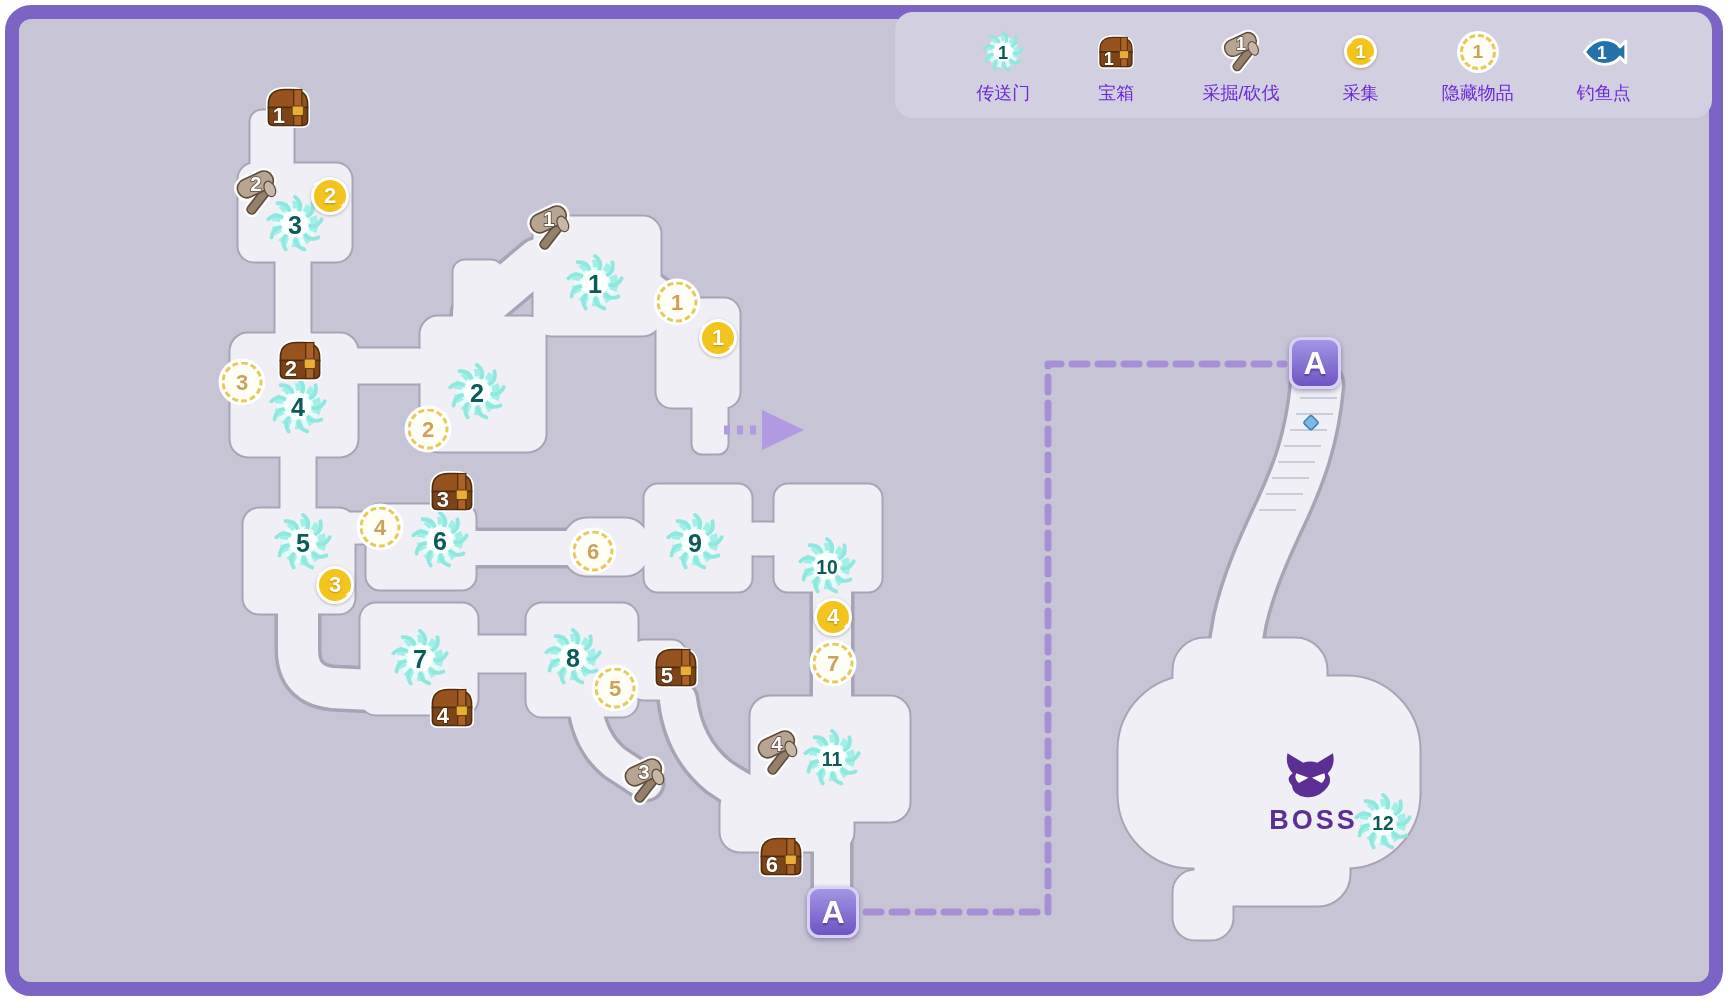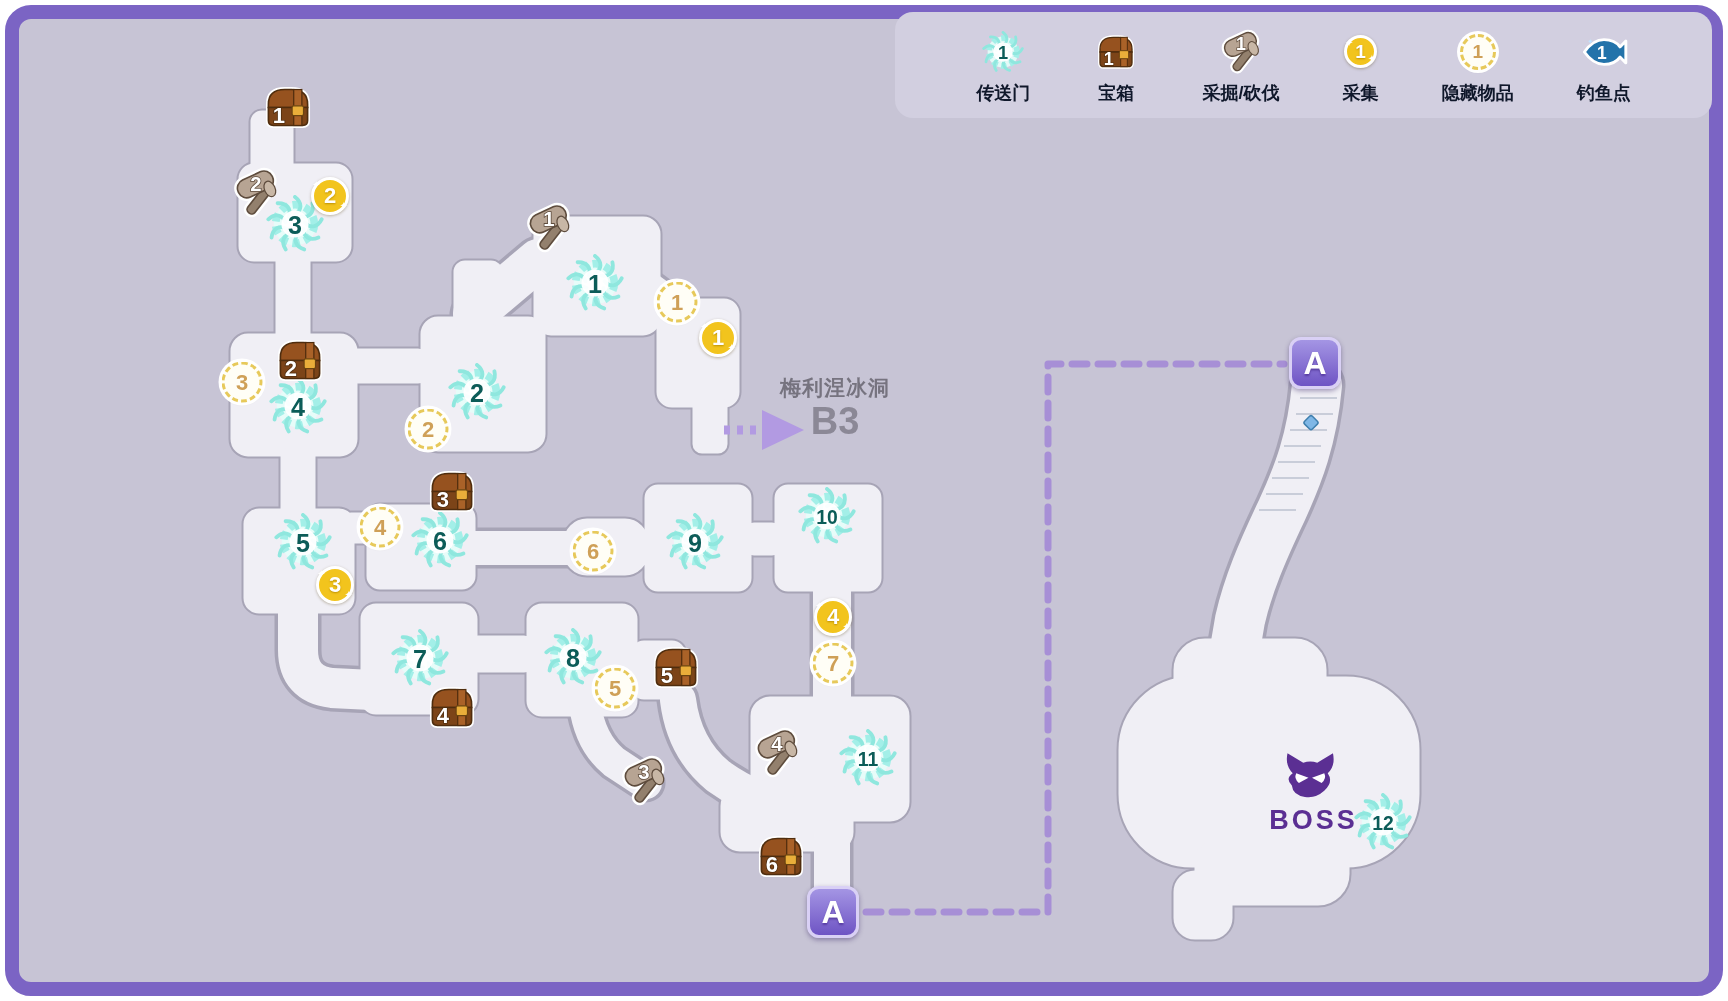--- a/index.html
+++ b/index.html
@@ -9,21 +9,21 @@
   .bg{position:absolute;left:10px;top:10px;right:10px;bottom:10px;background:#c7c4d5;border-radius:22px;}
   .frame{position:absolute;left:5px;top:5px;right:5px;bottom:5px;border:14px solid #7b64c4;border-radius:26px;z-index:40;pointer-events:none;}
   .banner{position:absolute;left:9px;top:9px;width:697px;height:72px;z-index:45;
     background:linear-gradient(180deg,#9d8de2 0%,#8673d6 55%,#7b62cf 100%);
     border-radius:18px 0 26px 0;display:flex;align-items:center;justify-content:center;}
   .banner span{color:#fff;font-size:36px;font-weight:bold;letter-spacing:3px;text-shadow:0 2px 3px rgba(70,40,140,.45);}
   .legend{position:absolute;left:895px;top:12px;width:817px;height:106px;z-index:45;
     background:#d2cfe0;border-radius:18px;display:flex;align-items:center;justify-content:space-evenly;padding:0 18px;}
   .lg-item{display:flex;flex-direction:column;align-items:center;gap:3px;}
   .lg-icon{height:52px;display:flex;align-items:center;justify-content:center;}
-  .lg-label{font-size:18px;font-weight:bold;color:#0f172a;white-space:nowrap;}
+  .lg-label{font-size:18px;font-weight:normal;color:#6d28d9;white-space:nowrap;}
   svg.map{position:absolute;left:0;top:0;z-index:10;}
   #markers{position:absolute;left:0;top:0;width:1728px;height:1001px;z-index:20;}
   .mk{position:absolute;transform:translate(-50%,-50%);display:flex;align-items:center;justify-content:center;}
   .mk svg,.lg-icon svg{display:block;}
   svg text{font-family:"Liberation Sans","DejaVu Sans",sans-serif;paint-order:stroke;}
   .portal{width:58px;height:58px;}
   .chest{width:56px;height:50px;}
   .hammer{width:52px;height:52px;}
   .collect{width:38px;height:38px;border-radius:50%;background:#f2c41d;border:3px solid #ffffff;
     box-shadow:0 1px 3px rgba(80,60,10,.35);color:#fff;font-weight:bold;font-size:22px;
@@ -311,40 +311,40 @@
             <path d="M30 2 C38 8 37 16 30 20" transform="rotate(160 30 30)"></path>
             <path d="M30 2 C38 8 37 16 30 20" transform="rotate(200 30 30)"></path>
             <path d="M30 2 C38 8 37 16 30 20" transform="rotate(240 30 30)"></path>
             <path d="M30 2 C38 8 37 16 30 20" transform="rotate(280 30 30)"></path>
             <path d="M30 2 C38 8 37 16 30 20" transform="rotate(320 30 30)"></path>
           </g>
     <circle cx="30" cy="30" r="14" fill="#ffffff" opacity="0.95"></circle>
     <text x="30" y="31" dy=".35em" text-anchor="middle" font-size="26" font-weight="bold" fill="#0b5c58">9</text>
         </svg>
       </div>
-      <div class="mk portal" style="left:827px;top:516px">
+      <div class="mk portal" style="left:827px;top:566px">
         <svg width="58" height="58" viewBox="0 0 60 60">
     <circle cx="30" cy="30" r="22" fill="#e5fdfa" opacity="0.9"></circle>
     <circle cx="30" cy="30" r="20" fill="none" stroke="#a3efe8" stroke-width="8" stroke-dasharray="8 5"></circle>
     <g fill="none" stroke="#8fe7de" stroke-width="4" stroke-linecap="round">
             <path d="M30 2 C38 8 37 16 30 20" transform="rotate(0 30 30)"></path>
             <path d="M30 2 C38 8 37 16 30 20" transform="rotate(40 30 30)"></path>
             <path d="M30 2 C38 8 37 16 30 20" transform="rotate(80 30 30)"></path>
             <path d="M30 2 C38 8 37 16 30 20" transform="rotate(120 30 30)"></path>
             <path d="M30 2 C38 8 37 16 30 20" transform="rotate(160 30 30)"></path>
             <path d="M30 2 C38 8 37 16 30 20" transform="rotate(200 30 30)"></path>
             <path d="M30 2 C38 8 37 16 30 20" transform="rotate(240 30 30)"></path>
             <path d="M30 2 C38 8 37 16 30 20" transform="rotate(280 30 30)"></path>
             <path d="M30 2 C38 8 37 16 30 20" transform="rotate(320 30 30)"></path>
           </g>
     <circle cx="30" cy="30" r="14" fill="#ffffff" opacity="0.95"></circle>
     <text x="30" y="31" dy=".35em" text-anchor="middle" font-size="20" font-weight="bold" fill="#0b5c58">10</text>
         </svg>
       </div>
-      <div class="mk portal" style="left:868px;top:758px">
+      <div class="mk portal" style="left:832px;top:758px">
         <svg width="58" height="58" viewBox="0 0 60 60">
     <circle cx="30" cy="30" r="22" fill="#e5fdfa" opacity="0.9"></circle>
     <circle cx="30" cy="30" r="20" fill="none" stroke="#a3efe8" stroke-width="8" stroke-dasharray="8 5"></circle>
     <g fill="none" stroke="#8fe7de" stroke-width="4" stroke-linecap="round">
             <path d="M30 2 C38 8 37 16 30 20" transform="rotate(0 30 30)"></path>
             <path d="M30 2 C38 8 37 16 30 20" transform="rotate(40 30 30)"></path>
             <path d="M30 2 C38 8 37 16 30 20" transform="rotate(80 30 30)"></path>
             <path d="M30 2 C38 8 37 16 30 20" transform="rotate(120 30 30)"></path>
             <path d="M30 2 C38 8 37 16 30 20" transform="rotate(160 30 30)"></path>
             <path d="M30 2 C38 8 37 16 30 20" transform="rotate(200 30 30)"></path>
@@ -521,24 +521,20 @@
     <path d="M10 30 L58 30 L58 46 Q58 52 52 52 L16 52 Q10 52 10 46 Z" fill="#7c4418" stroke="#4f2d0e" stroke-width="2"></path>
     <rect x="41" y="8" width="10" height="44" fill="#aa6228" stroke="#4f2d0e" stroke-width="1.5"></rect>
     <rect x="39" y="28" width="14" height="12" rx="2" fill="#e9ae3a" stroke="#6b4410" stroke-width="1.5"></rect>
     <text x="23" y="49" text-anchor="middle" font-size="27" font-weight="bold" fill="#ffffff" stroke="#4f2d0e" stroke-width="2">6</text>
         </svg>
       </div>
       <div class="mk wp" style="left:833px;top:912px">A</div>
       <div class="mk wp" style="left:1315px;top:363px">A</div>
     </div>
 
-  <div class="exit-block">
-    <div class="exit-dest">梅利涅冰洞</div>
-    <div class="exit-floor">B3</div>
-  </div>
 
   <div class="boss-block">
     <span id="bossface"><svg width="56" height="49" viewBox="0 0 64 56">
     <path d="M6 3 L24 14 Q32 11 40 14 L58 3 Q61 18 52 26 Q59 36 48 46 Q38 55 26 53 Q12 51 11 40 Q3 32 12 26 Q3 17 6 3 Z" fill="#5b2f93"></path>
     <path d="M16 26 L30 31 L19 37 Q13 32 16 26 Z" fill="#ffffff"></path>
     <path d="M48 26 L34 31 L45 37 Q51 32 48 26 Z" fill="#ffffff"></path>
         </svg></span>
     <span class="boss-label">BOSS</span>
   </div>
 

